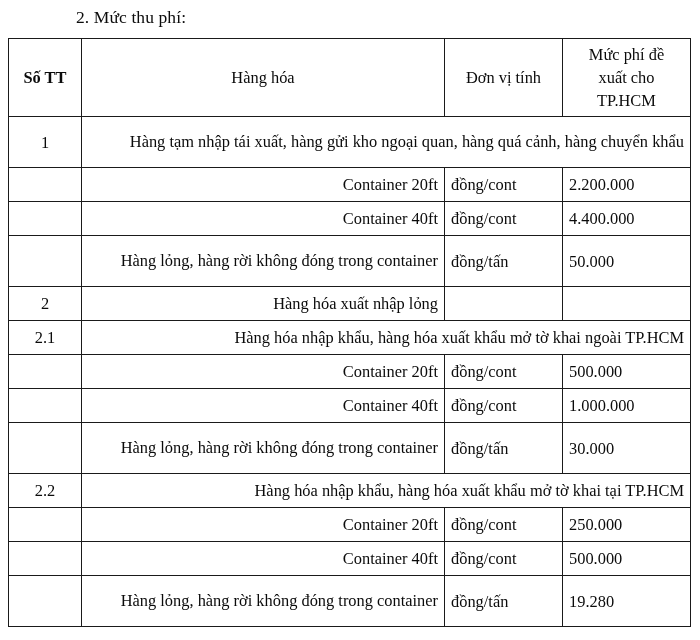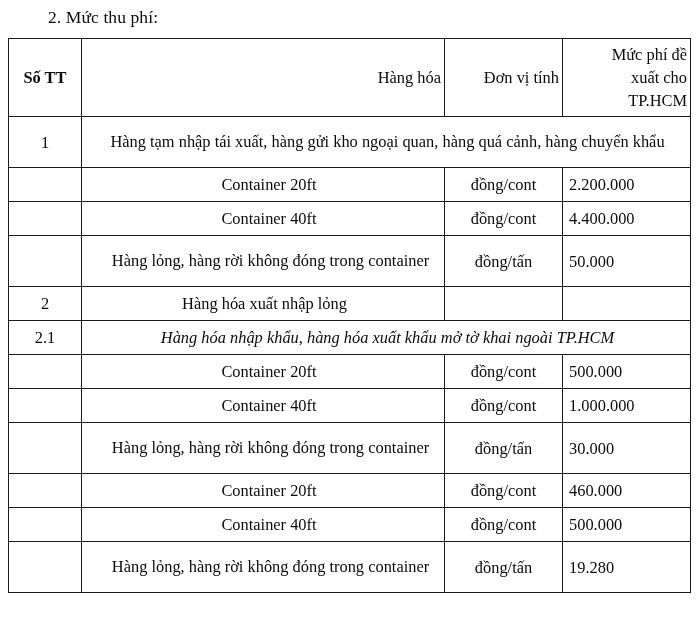--- a/index.html
+++ b/index.html
@@ -17,21 +17,21 @@
     position: relative;
   }
   .page {
     position: relative;
     width: 700px;
     height: 640px;
     box-sizing: border-box;
   }
   .heading {
     position: absolute;
-    left: 48px;
+    left: 76px;
     top: 4px;
     font-size: 17.5px;
     line-height: 26px;
     letter-spacing: 0.1px;
     white-space: nowrap;
   }
   .table-wrap {
     position: absolute;
     left: 8px;
     top: 38px;
@@ -58,56 +58,56 @@
     padding: 3px 6px;
     line-height: 21px;
   }
   
   .stt {
     text-align: center;
     padding: 3px 2px;
   }
   
   .hdr {
-    text-align: right;
+    text-align: center;
     line-height: 23px;
     padding: 4px 3px;
   }
   td.hdr-stt {
     text-align: center;
     vertical-align: middle;
   }
   
   .goods {
-    text-align: center;
+    text-align: right;
     padding-left: 9px;
     padding-right: 6px;
     line-height: 22px;
   }
   .goods.indent {
     padding-left: 18px;
   }
   .goods.indent2 {
     padding-left: 21px;
   }
   
   .unit {
-    text-align: center;
+    text-align: left;
     white-space: nowrap;
   }
   
   .fee-val {
     text-align: left;
     padding-right: 11px;
     white-space: nowrap;
   }
   .r-norm { height: 33px; }
   .r-two  { height: 50px; }
   .r-head { height: 75px; font-weight: bold; }
-  .nowrapish { white-space: nowrap; font-style: italic; }
+  .nowrapish { white-space: nowrap; }
 </style>
 </head>
 <body>
 
 <div class="page">
 
   <div class="heading">2. Mức thu phí:</div>
 
   <div class="table-wrap">
     <table class="fee">
@@ -254,33 +254,41 @@
             <div class="cell goods indent2">Hàng lỏng, hàng rời không đóng trong container</div>
           </td>
           <td>
             <div class="cell unit">đồng/tấn</div>
           </td>
           <td>
             <div class="cell fee-val">30.000</div>
           </td>
         </tr>
 
+        <tr>
+          <td class="r-norm">
+            <div class="cell stt">2.2</div>
+          </td>
+          <td colspan="3">
+            <div class="cell goods nowrapish">Hàng hóa nhập khẩu, hàng hóa xuất khẩu mở tờ khai tại TP.HCM</div>
+          </td>
+        </tr>
 
         <tr>
           <td class="r-norm">
             <div class="cell stt"></div>
           </td>
           <td>
             <div class="cell goods indent">Container 20ft</div>
           </td>
           <td>
             <div class="cell unit">đồng/cont</div>
           </td>
           <td>
-            <div class="cell fee-val">460.000</div>
+            <div class="cell fee-val">250.000</div>
           </td>
         </tr>
 
         <tr>
           <td class="r-norm">
             <div class="cell stt"></div>
           </td>
           <td>
             <div class="cell goods indent">Container 40ft</div>
           </td>

